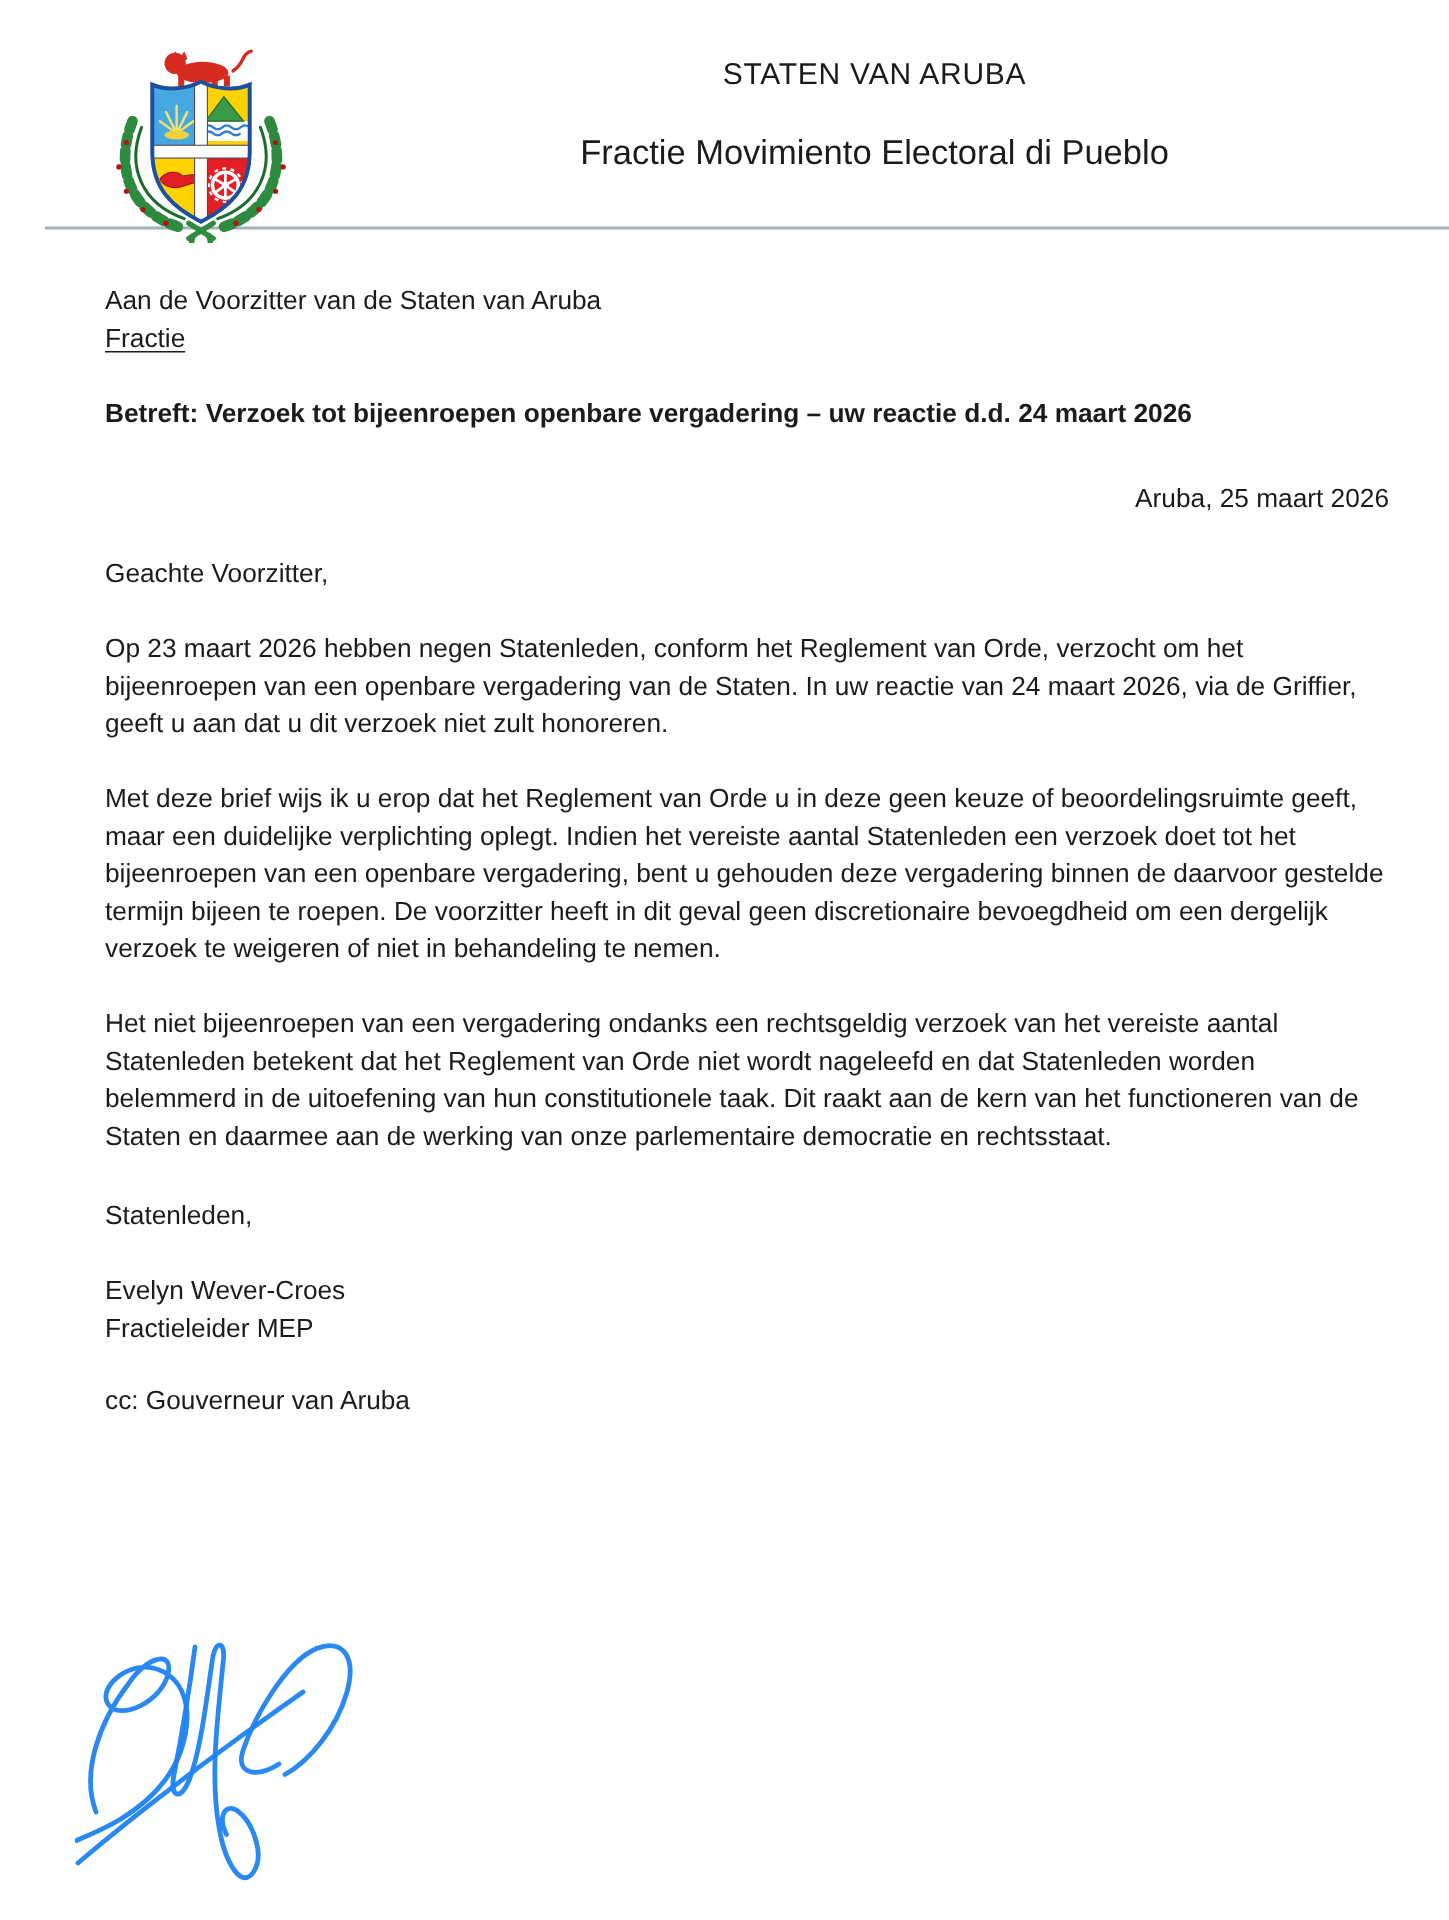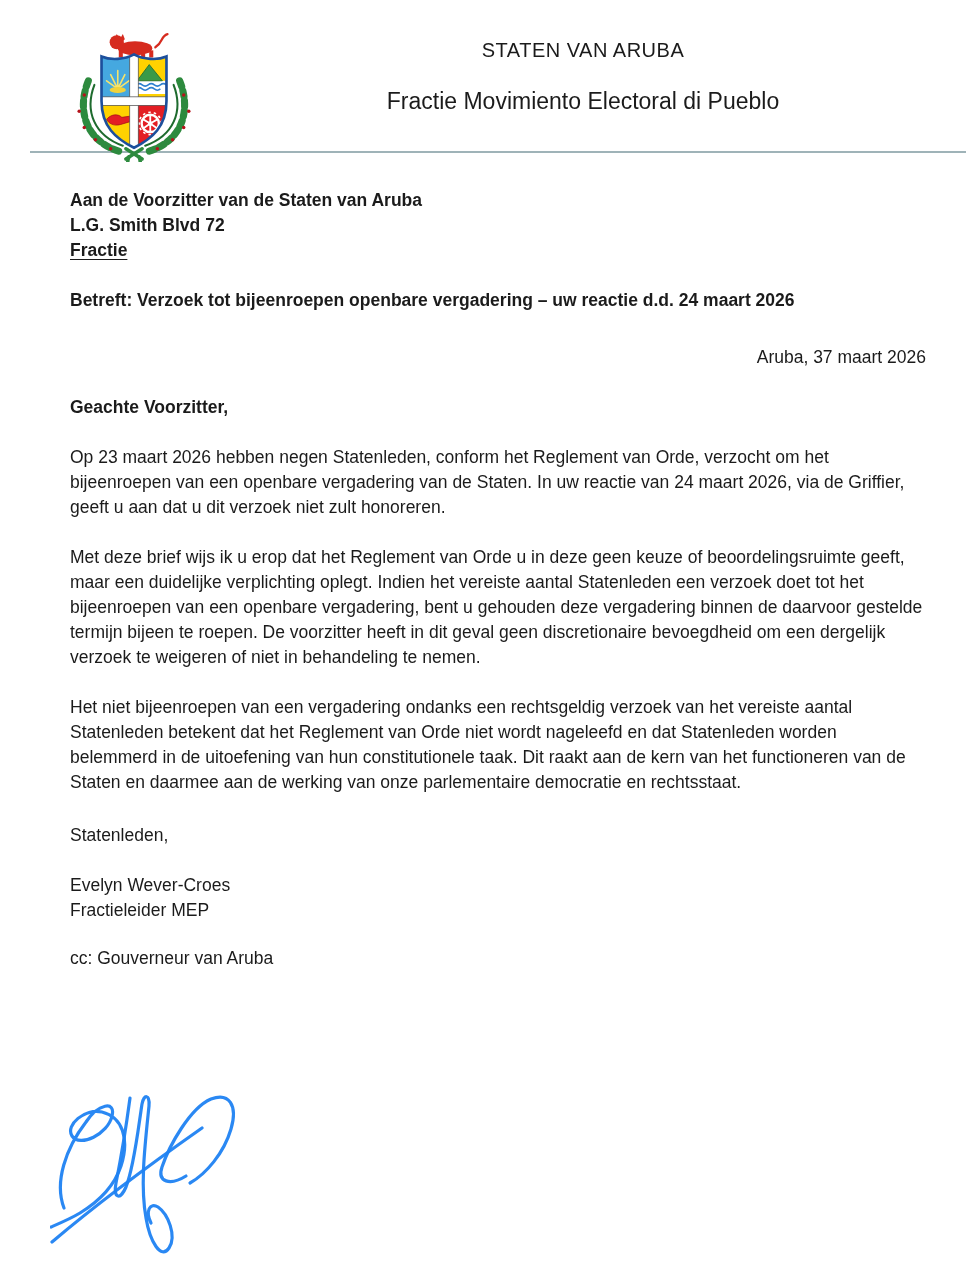--- a/index.html
+++ b/index.html
@@ -13,25 +13,25 @@
   
   .coa{position:absolute;left:68px;top:26px;width:132px;height:136px;z-index:3;}
   .head-titles{position:absolute;left:200px;right:0;top:38px;text-align:center;z-index:2;}
   .org-title{font-size:20px;line-height:24px;letter-spacing:.5px;}
   .org-subtitle{font-size:23px;line-height:24px;margin-top:27px;}
   .rule{position:absolute;left:30px;right:0;top:151px;height:2px;background:var(--rule-gray,#9fb3b8);z-index:1;}
 
   
   .content{position:absolute;left:70px;top:188px;width:856px;font-size:17.5px;line-height:25px;}
   .content p{margin:0;}
-  .recipient div{white-space:nowrap;font-weight:bold;}
+  .recipient div{white-space:nowrap;}
   .recipient .u{text-decoration:underline;text-underline-offset:3px;}
   .subject{margin-top:25px !important;font-weight:700;}
   .dateline{margin-top:32px !important;text-align:right;}
-  .salutation{margin-top:25px !important;font-weight:bold;}
+  .salutation{margin-top:25px !important;}
   .para{margin-top:25px !important;}
   .closing{margin-top:28px !important;}
   .signer{margin-top:25px;}
   .cc{margin-top:23px !important;}
 
   
   .signature{position:absolute;left:50px;top:1090px;width:210px;height:182px;z-index:5;pointer-events:none;}
   .sig-stroke{fill:none;stroke:var(--signature-blue,#1f82f2);stroke-width:3.2;stroke-linecap:round;stroke-linejoin:round;opacity:.95;}
 
   
@@ -133,27 +133,26 @@
   <div class="head-titles">
     <div class="org-title">STATEN VAN ARUBA</div>
     <div class="org-subtitle">Fractie Movimiento Electoral di Pueblo</div>
   </div>
   <div class="rule"></div>
 
   <main class="content">
 
     <div class="recipient">
       <div>Aan de Voorzitter van de Staten van Aruba</div>
-      <div>L.G. Smith Blvd 72</div>
       <div class="u">Fractie</div>
     </div>
 
     <p class="subject">Betreft: Verzoek tot bijeenroepen openbare vergadering – uw reactie d.d. 24 maart 2026</p>
 
-    <p class="dateline">Aruba, 37 maart 2026</p>
+    <p class="dateline">Aruba, 25 maart 2026</p>
 
     <p class="salutation">Geachte Voorzitter,</p>
 
     <p class="para">Op 23 maart 2026 hebben negen Statenleden, conform het Reglement van Orde, verzocht om het bijeenroepen van een openbare vergadering van de Staten. In uw reactie van 24 maart 2026, via de Griffier, geeft u aan dat u dit verzoek niet zult honoreren.</p>
     <p class="para">Met deze brief wijs ik u erop dat het Reglement van Orde u in deze geen keuze of beoordelingsruimte geeft, maar een duidelijke verplichting oplegt. Indien het vereiste aantal Statenleden een verzoek doet tot het bijeenroepen van een openbare vergadering, bent u gehouden deze vergadering binnen de daarvoor gestelde termijn bijeen te roepen. De voorzitter heeft in dit geval geen discretionaire bevoegdheid om een dergelijk verzoek te weigeren of niet in behandeling te nemen.</p>
     <p class="para">Het niet bijeenroepen van een vergadering ondanks een rechtsgeldig verzoek van het vereiste aantal Statenleden betekent dat het Reglement van Orde niet wordt nageleefd en dat Statenleden worden belemmerd in de uitoefening van hun constitutionele taak. Dit raakt aan de kern van het functioneren van de Staten en daarmee aan de werking van onze parlementaire democratie en rechtsstaat.</p>
 
     <p class="closing">Statenleden,</p>
 
     <div class="signer">

